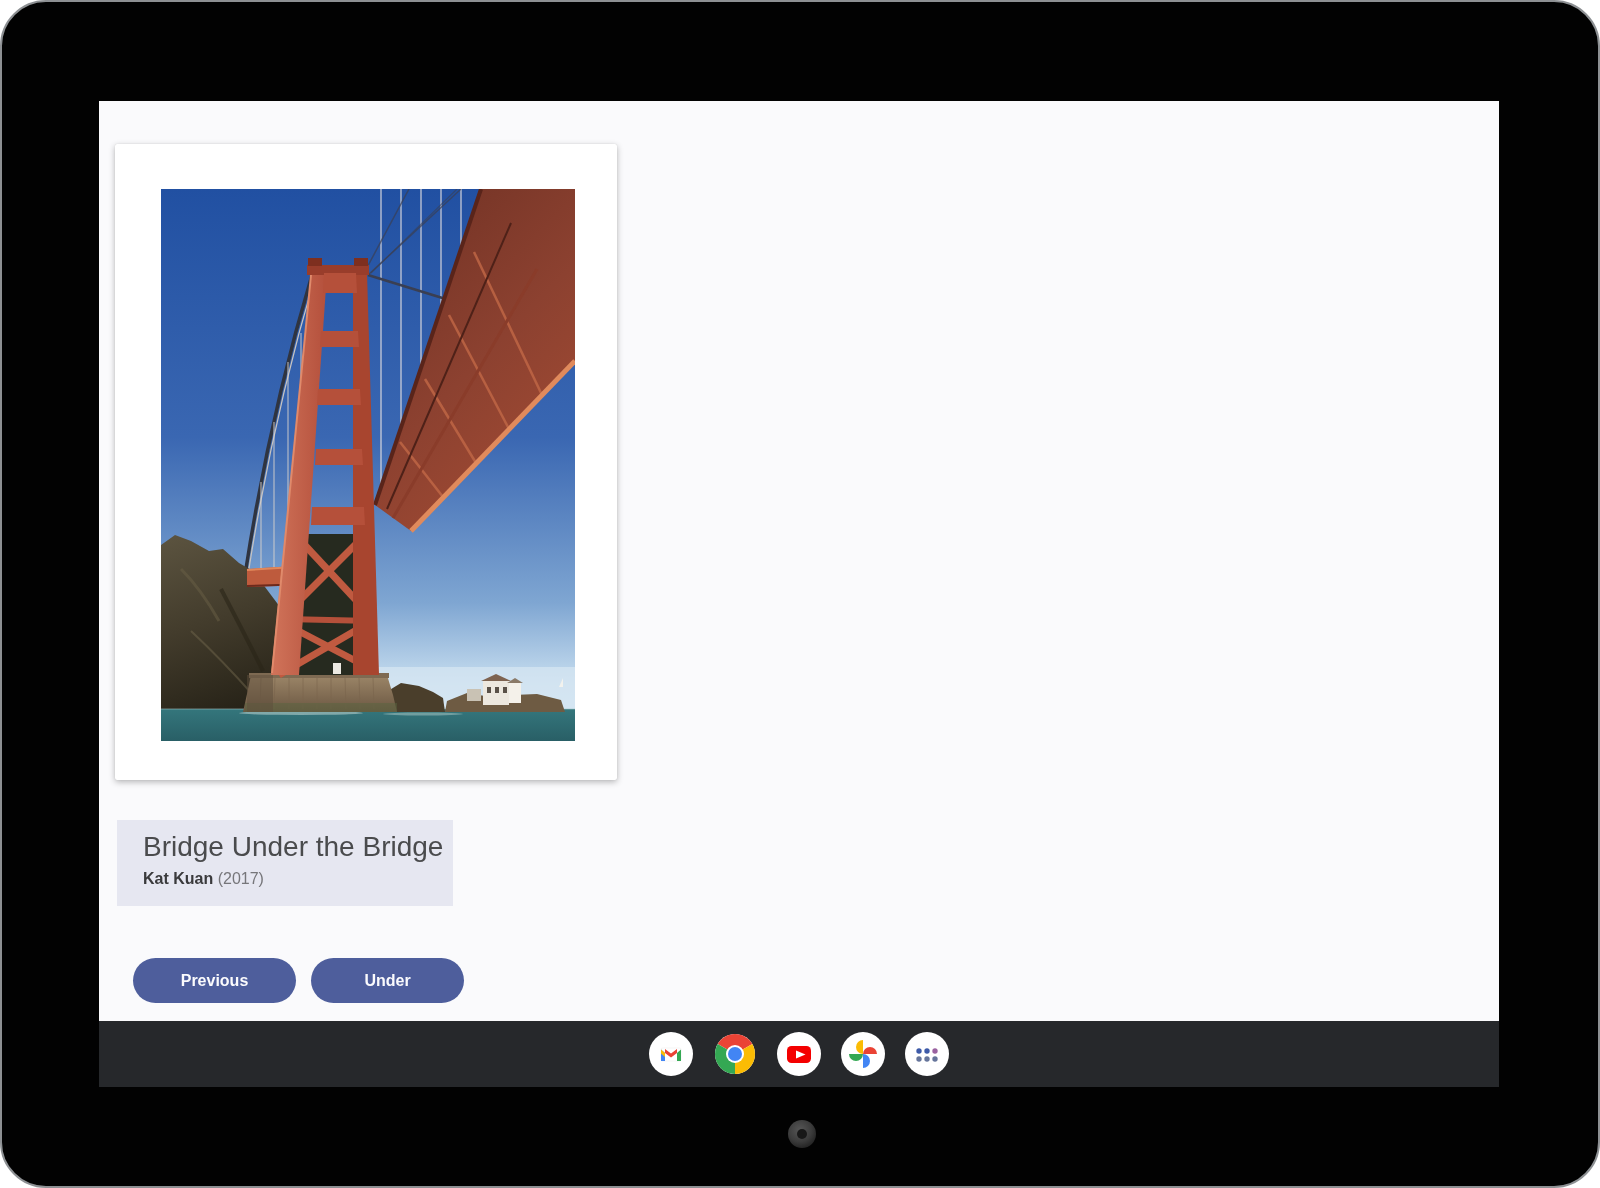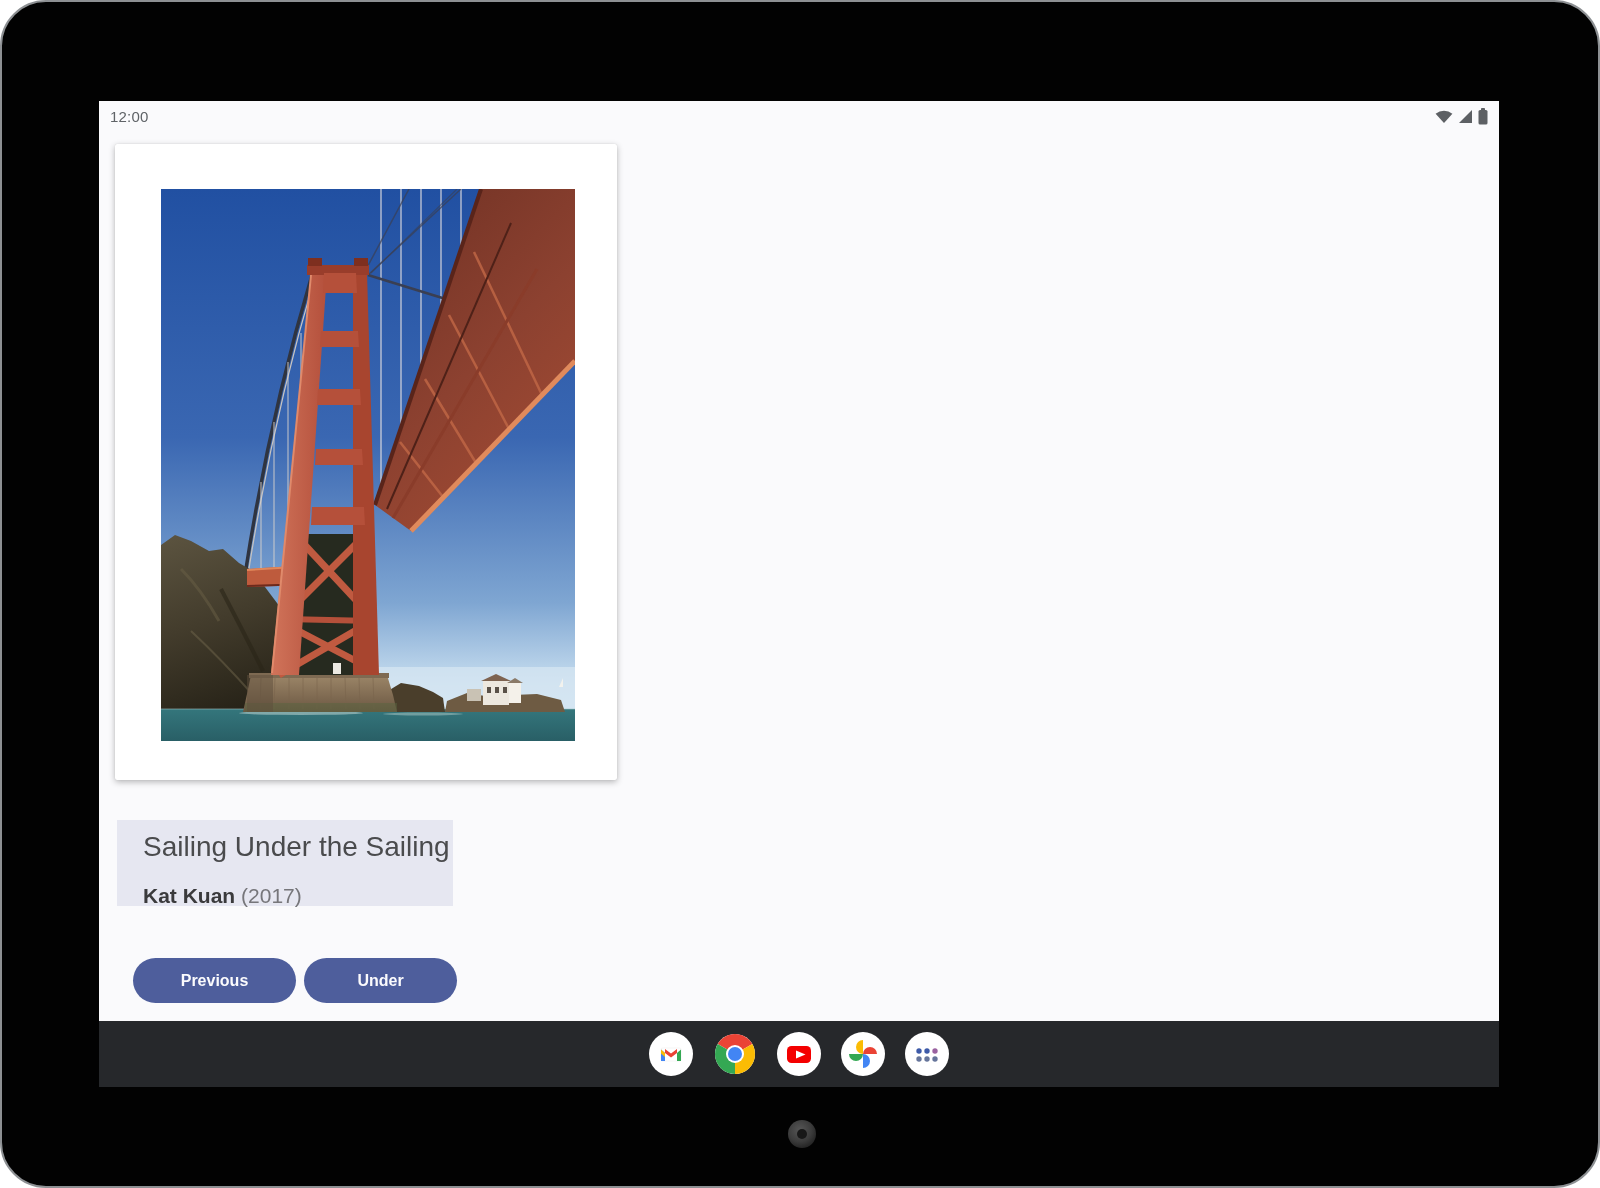--- a/index.html
+++ b/index.html
@@ -15,24 +15,24 @@
   .status-icons svg{display:block;}
   
   .photo-card{position:absolute;left:16px;top:43px;width:502px;height:636px;background:#ffffff;
     border-radius:2px;box-shadow:0 2px 6px rgba(0,0,0,.28),0 0 1px rgba(0,0,0,.18);}
   .photo{position:absolute;left:46px;top:45px;width:414px;height:552px;overflow:hidden;}
   .photo svg{display:block;}
   
   .caption-panel{position:absolute;left:18px;top:719px;width:336px;height:86px;
     background:#e6e7f1;padding:9px 0 0 26px;box-sizing:border-box;}
   .caption-title{font-size:28px;color:#4a4b4d;line-height:36px;font-weight:400;}
-  .caption-byline{font-size:21px;line-height:26px;margin-top:18px;color:#76767a;}
+  .caption-byline{font-size:16px;line-height:26px;margin-top:1px;color:#76767a;}
   .caption-artist{font-weight:700;color:#3a3a3c;}
   
-  .nav-buttons{position:absolute;left:34px;top:857px;display:flex;gap:8px;}
+  .nav-buttons{position:absolute;left:34px;top:857px;display:flex;gap:15px;}
   .nav-btn{height:45px;border:none;border-radius:23px;background:#4e5e9c;color:#fbfbfd;
     font-family:"Liberation Sans",sans-serif;font-size:16px;font-weight:700;cursor:pointer;}
   .nav-btn.prev{width:163px;}
   .nav-btn.next{width:153px;}
   
   .taskbar{position:absolute;left:0;top:920px;width:100%;height:66px;background:#26282b;
     display:flex;align-items:center;justify-content:center;gap:20px;}
   .dock-icon{width:44px;height:44px;border-radius:50%;cursor:pointer;flex:0 0 auto;}
   .dock-icon svg{display:block;width:44px;height:44px;}
   
@@ -40,35 +40,20 @@
     background:radial-gradient(circle at 42% 36%,#565656 0%,#3c3c3c 48%,#272727 72%,#1c1c1c 100%);}
   .camera::after{content:"";position:absolute;left:9px;top:9px;width:10px;height:10px;border-radius:50%;
     background:#181818;}
 </style>
 </head>
 <body>
 
 <div class="tablet">
   <div class="screen">
 
-    <div class="status-bar">
-      <span class="status-time">12:00</span>
-      <span class="status-icons">
-        <svg width="18" height="15" viewBox="0 0 18 15">
-          <path d="M9 14 L0.6 4.8 A13.4 13.4 0 0 1 17.4 4.8 Z" fill="#5d6064"></path>
-        </svg>
-        <svg width="15" height="15" viewBox="0 0 15 15">
-          <path d="M1 14 L14 14 L14 1 Z" fill="#5d6064"></path>
-        </svg>
-        <svg width="10" height="17" viewBox="0 0 10 17">
-          <rect x="3" y="0" width="4" height="3" rx="0.8" fill="#5d6064"></rect>
-          <rect x="0.5" y="2" width="9" height="14.5" rx="1.6" fill="#5d6064"></rect>
-        </svg>
-      </span>
-    </div>
 
     <div class="photo-card">
       <div class="photo">
         <svg width="414" height="552" viewBox="0 0 414 552">
           <defs>
             <linearGradient id="sky" x1="0" y1="0" x2="0" y2="1">
               <stop offset="0" stop-color="#2150a2"></stop>
                 <stop offset="0.45" stop-color="#3a67b2"></stop>
               <stop offset="0.75" stop-color="#7fa6d2"></stop>
                 <stop offset="0.9" stop-color="#c9dff0"></stop>
@@ -197,21 +182,21 @@
           <polygon points="160,142 197,142 198,158 159,158" fill="#b5503a"></polygon>
           <polygon points="157,200 199,200 200,216 156,216" fill="#b5503a"></polygon>
           <polygon points="155,260 201,260 202,276 154,276" fill="#b5503a"></polygon>
           <polygon points="151,318 203,318 204,336 150,336" fill="#b5503a"></polygon>
           <rect x="172" y="474" width="8" height="11" fill="#ece9e2"></rect>
         </svg>
       </div>
     </div>
 
     <div class="caption-panel">
-      <div class="caption-title">Sailing Under the Sailing</div>
+      <div class="caption-title">Bridge Under the Bridge</div>
       <div class="caption-byline">
         <span class="caption-artist">Kat Kuan</span>
         <span> </span>
         <span>(2017)</span>
       </div>
     </div>
 
     <div class="nav-buttons">
       <button class="nav-btn prev">Previous</button>
       <button class="nav-btn next">Under</button>

